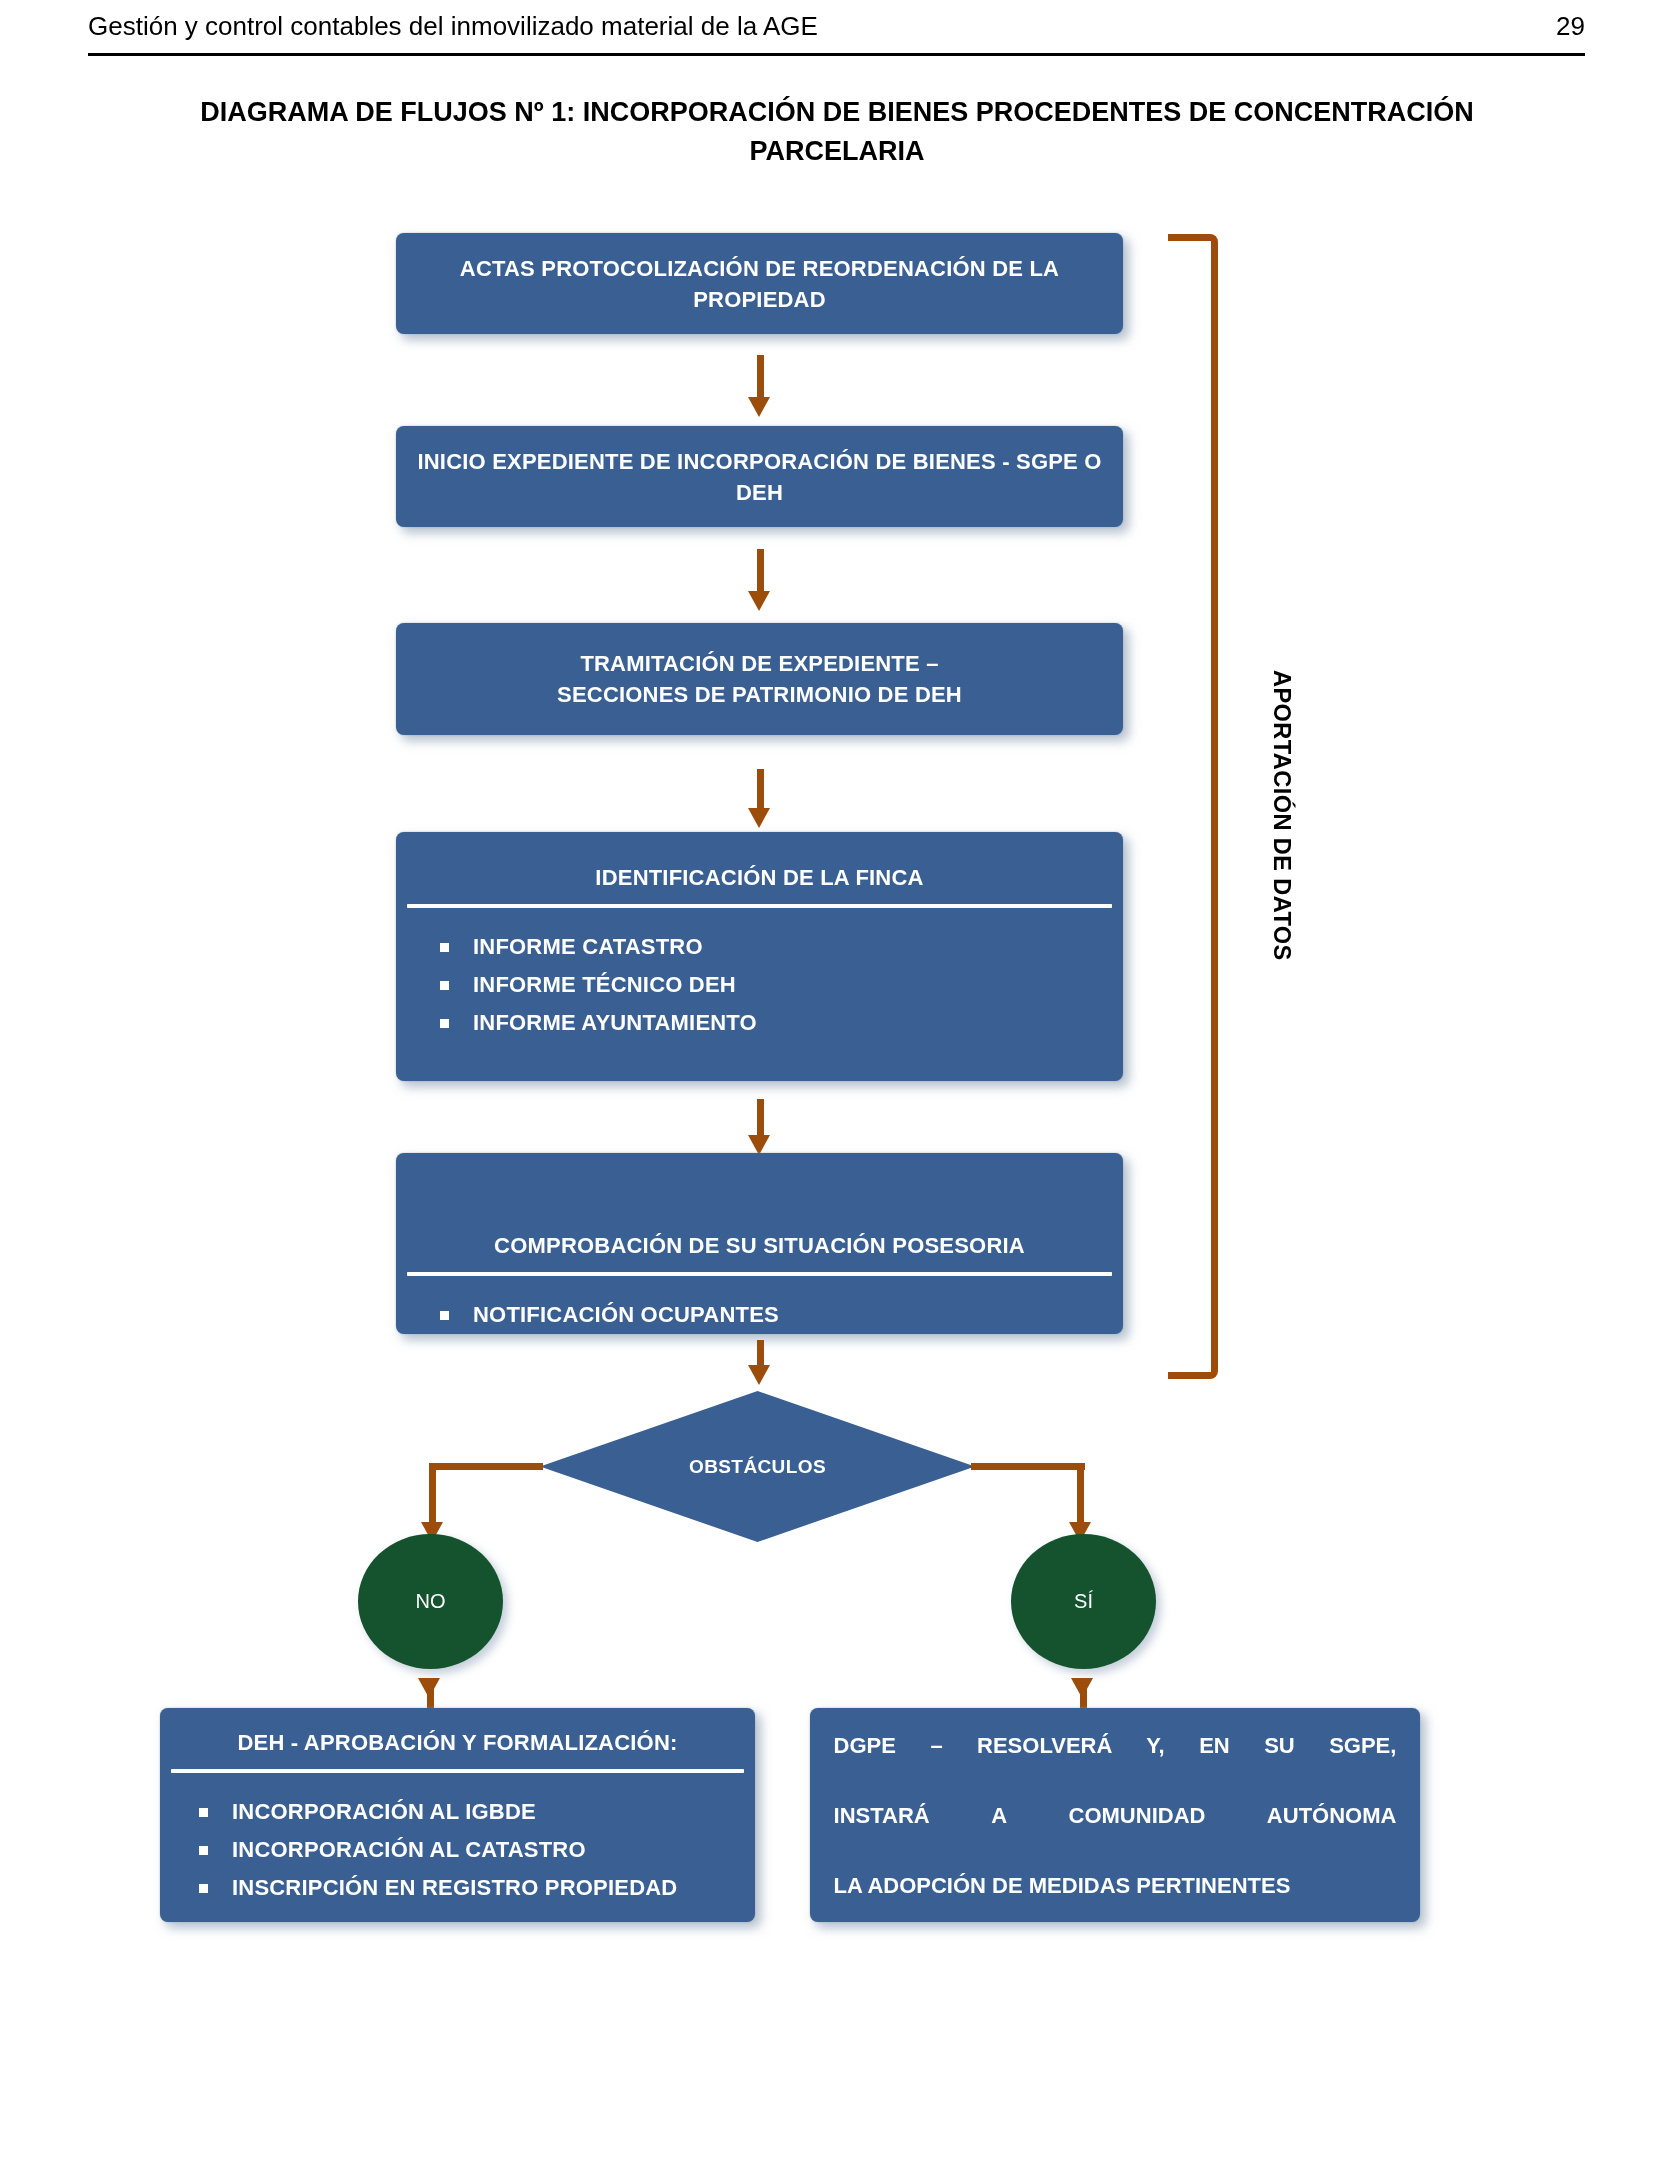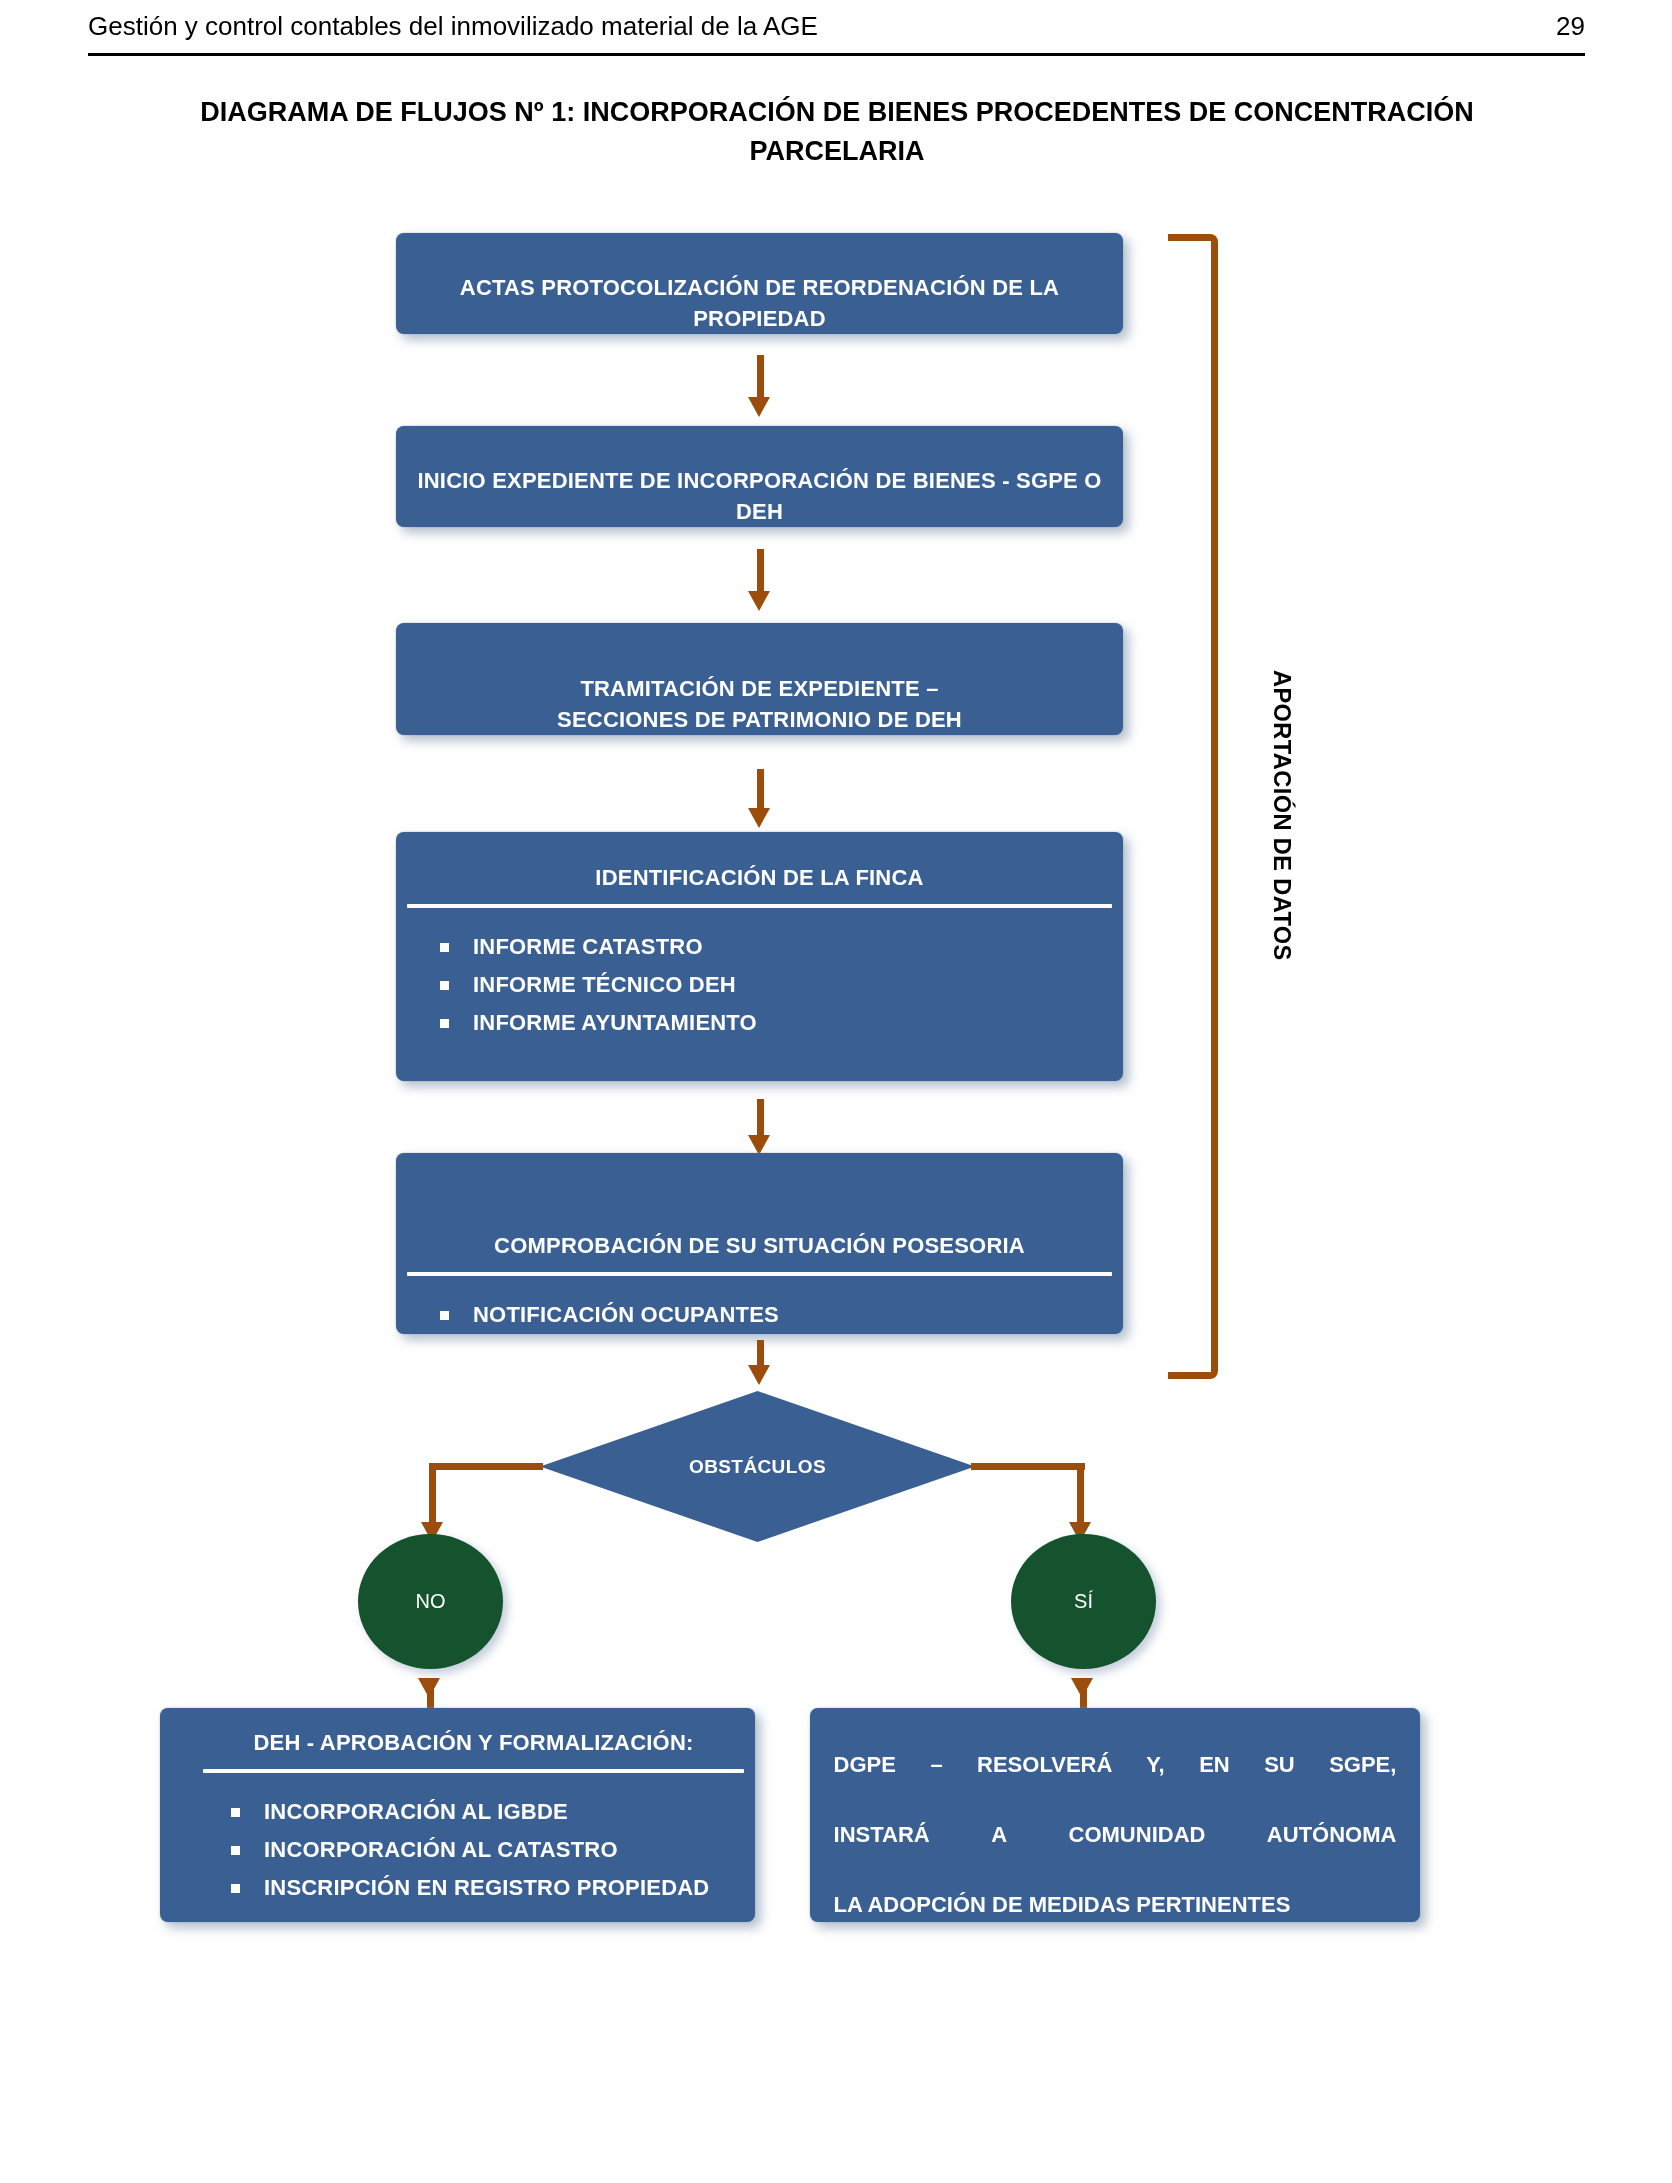--- a/index.html
+++ b/index.html
@@ -65,21 +65,21 @@
   .pbox {
     position: absolute;
     background: #3A6093;
     border-radius: 7.9px;
     box-shadow: 5.5px 5.5px 11px rgba(120,140,165,0.55),
                 0 0 1.6px rgba(150,165,185,0.8);
     box-sizing: border-box;
     color: #ffffff;
     display: flex;
     flex-direction: column;
-    justify-content: flex-end;
+    justify-content: center;
   }
   .pbox .bx-title {
     text-align: center;
     font-size: 22px;
     font-weight: bold;
     line-height: 31px;
     color: #ffffff;
     letter-spacing: 0.2px;
   }
   .pbox.has-rule .bx-title {
@@ -291,21 +291,21 @@
 <div class="ellipse" style="left:1011px; top:1534px; width:145px; height:135px;text-align:right;">
   <span>SÍ</span>
 </div>
 
 <div class="arrow-v" style="left:427px; top:1685px; height:44px;"></div>
 <div class="arrow-head-down" style="left:418px; top:1678px;"></div>
 
 <div class="arrow-v" style="left:1080px; top:1685px; height:44px;"></div>
 <div class="arrow-head-down" style="left:1071px; top:1678px;"></div>
 
-<div class="pbox has-rule" style="left:160px; top:1708px; width:595px; height:214px; justify-content:flex-start; padding-top:19px;padding-left:32px;">
+<div class="pbox has-rule" style="left:160px; top:1708px; width:595px; height:214px; justify-content:flex-start; padding-top:19px;">
   <div class="bx-title">DEH - APROBACIÓN Y FORMALIZACIÓN:</div>
   <div class="bx-rule"></div>
   <ul class="bx-list" style="padding-left:39px;">
     <li>INCORPORACIÓN AL IGBDE</li>
     <li>INCORPORACIÓN AL CATASTRO</li>
     <li>INSCRIPCIÓN EN REGISTRO PROPIEDAD</li>
   </ul>
 </div>
 
 <div class="pbox" style="left:810px; top:1708px; width:610px; height:214px;">

